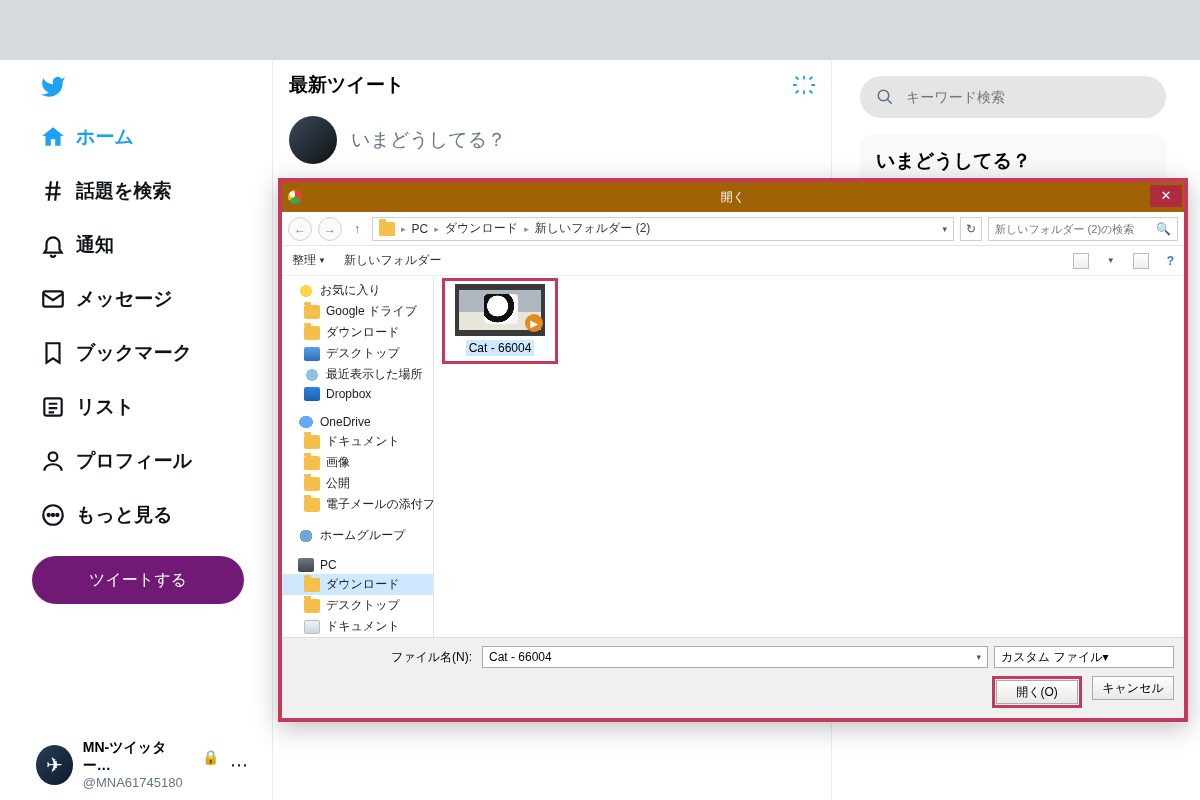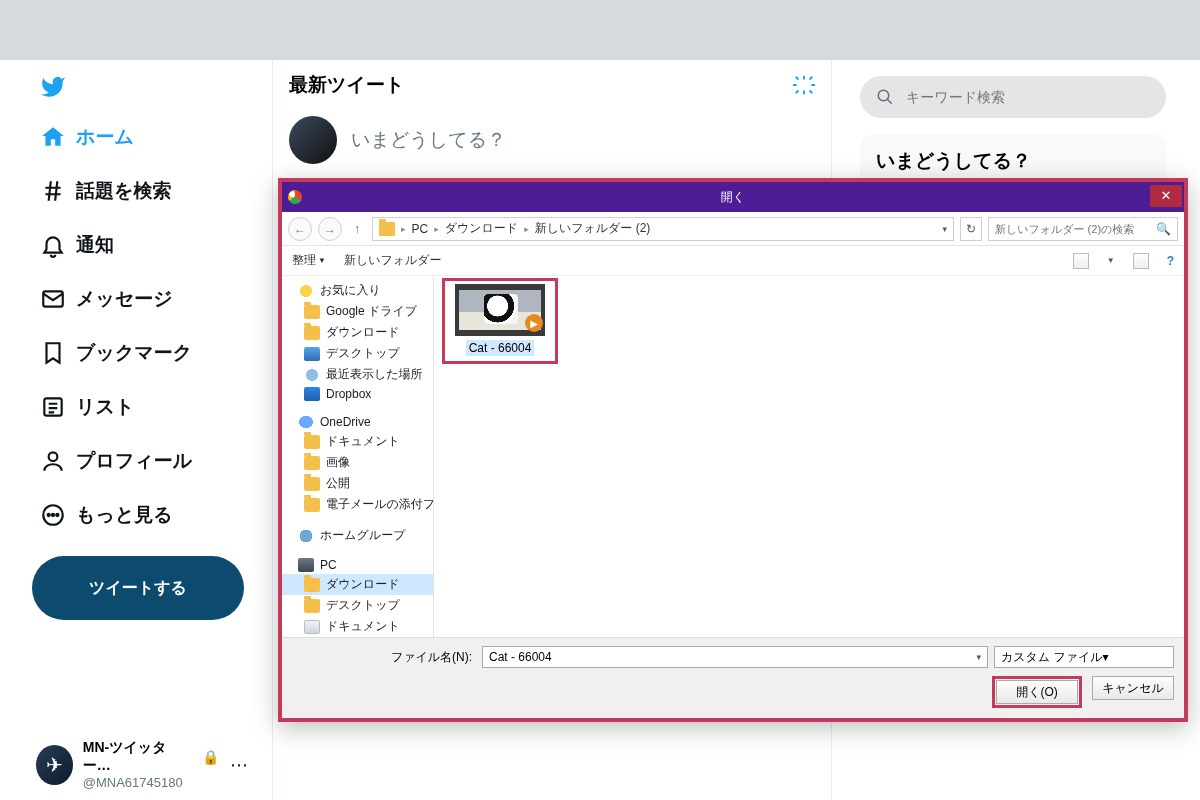--- a/index.html
+++ b/index.html
@@ -10,21 +10,21 @@
 
 .page { display: flex; height: calc(100% - 60px); }
 
 
 .leftcol { width: 272px; padding: 8px 20px 0 32px; display:flex; flex-direction:column; }
 .logo { color:#1DA1F2; margin:6px 0 10px 6px; }
 .navlist { display:flex; flex-direction:column; gap:0; }
 .navitem { display:flex; align-items:center; gap:10px; padding:14px 8px; font-size:19px; font-weight:700; color:#0f1419; border-radius:9999px; cursor:pointer; }
 .navitem.active { color:#1DA1F2; }
 .navitem .ico { width:26px; height:26px; display:flex; align-items:center; justify-content:center; }
-.tweet-btn { margin-top:14px; background:#0c4a6e; color:#fff; border:none; border-radius:9999px; height:64px; width:212px; font-size:16px; font-weight:700; cursor:pointer; }
+.tweet-btn { margin-top:14px; background:#701a75; color:#fff; border:none; border-radius:9999px; height:48px; width:212px; font-size:16px; font-weight:400; cursor:pointer; }
 .leftspacer { flex:1; }
 .account { display:flex; align-items:center; gap:10px; padding:10px 4px; }
 .account .av { width:40px; height:40px; border-radius:50%; background:linear-gradient(135deg,#2a3d55,#0b1b2e); display:flex; align-items:center; justify-content:center; color:#fff; font-size:20px; }
 .account .nm { font-weight:700; font-size:14px; display:flex; align-items:center; gap:20px;}
 .account .hd { color:#657786; font-size:13px; }
 .account .dots { margin-left:auto; font-size:18px; color:#0f1419; }
 
 
 .centercol { width: 560px; border-left:1px solid #e6ecf0; border-right:1px solid #e6ecf0; }
 .feedheader { display:flex; align-items:center; justify-content:space-between; padding:12px 16px; }
@@ -36,21 +36,21 @@
 .feedimg { margin:0 auto; width:470px; height:22px; background:linear-gradient(180deg,#061329,#0b2340); border-radius:2px 2px 0 0; }
 
 
 .rightcol { flex:1; padding:16px 34px 0 28px; display:flex; flex-direction:column; gap:16px;}
 .searchwrap { background:#e5e5e5; border-radius:9999px; height:42px; display:flex; align-items:center; gap:12px; padding:0 16px; color:#5b7083;}
 .searchwrap input { background:transparent; border:none; outline:none; font-size:14px; color:#5b7083; flex:1;}
 .rightbox { background:#f7f9fa; border-radius:14px; padding:14px 16px; font-size:19px; font-weight:800;}
 
 
 .dialog { position:absolute; left:278px; top:178px; width:910px; height:544px; border:4px solid #c53a5a; background:#fff; box-shadow:0 6px 24px rgba(0,0,0,.25); display:flex; flex-direction:column; }
-.dlg-title { height:30px; background:#4c1d95; color:#fff; display:flex; align-items:center; font-size:12px; position:relative;}
+.dlg-title { height:30px; background:#a16207; color:#fff; display:flex; align-items:center; font-size:12px; position:relative;}
 .dlg-title .chrome { width:14px; height:14px; border-radius:50%; background:radial-gradient(circle at 30% 30%, #fff 0 20%, transparent 21%), conic-gradient(#ea4335 0 120deg,#34a853 120deg 240deg,#fbbc05 240deg 360deg); margin:0 8px 0 6px;}
 .dlg-title-text { position:absolute; left:50%; transform:translateX(-50%);}
 .dlg-close{ margin-left:auto; width:32px; height:22px; background:#b02b3f; color:#fff; display:flex; align-items:center; justify-content:center; font-size:13px; margin-right:2px; margin-top:-3px;}
 .dlg-nav { height:34px; background:#fff; border-bottom:1px solid #e5e5e5; display:flex; align-items:center; padding:0 6px; gap:6px; font-size:12px; color:#333;}
 .navbtn { width:24px; height:24px; border:1px solid #cfcfcf; border-radius:50%; display:flex; align-items:center; justify-content:center; color:#777; background:#fafafa;}
 .navup { width:18px; text-align:center; color:#555;}
 .crumbs { flex:1; height:24px; border:1px solid #cfcfcf; display:flex; align-items:center; gap:6px; padding:0 6px; background:#fff;}
 .crumbs .fld{width:16px;height:14px;background:#f4c04b;border-radius:1px;position:relative}
 .crumbs .fld:before{content:"";position:absolute;top:-3px;left:0;width:7px;height:3px;background:#f4c04b;border-radius:1px 1px 0 0}
 .crumbs .sep{color:#888;font-size:9px}

